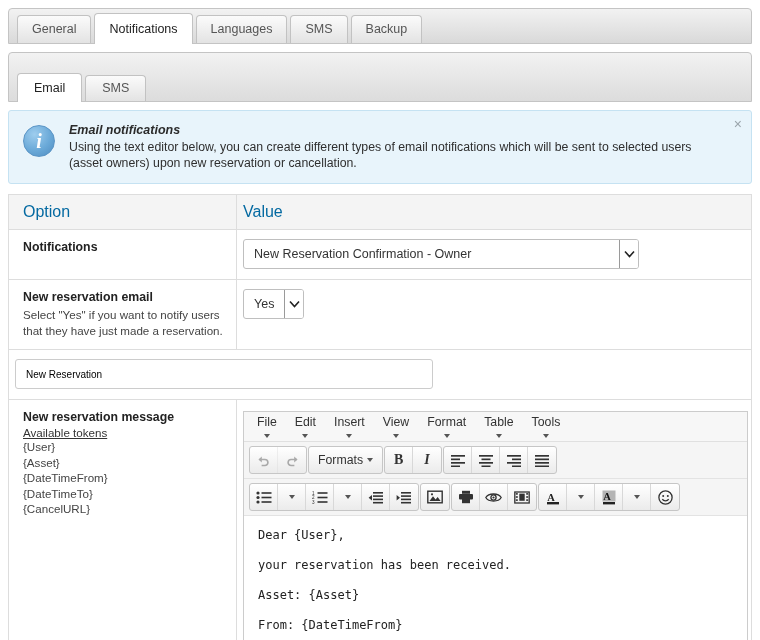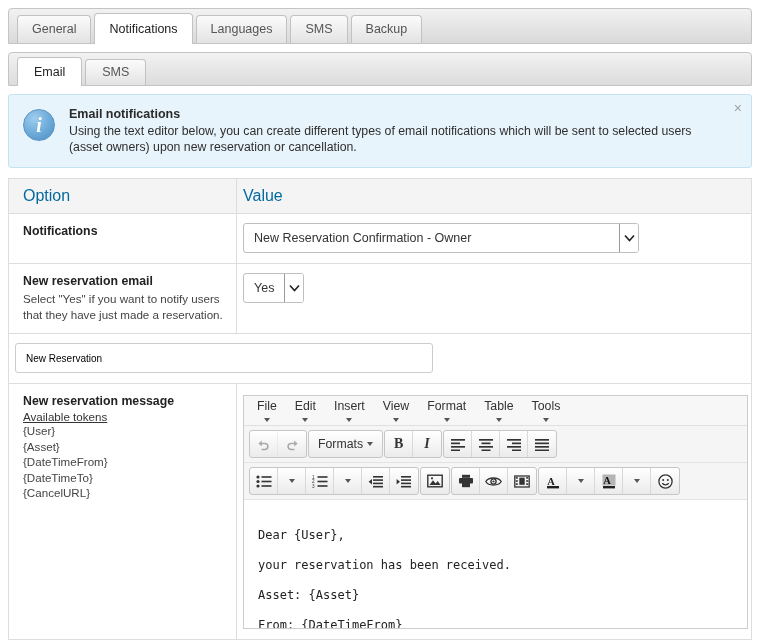--- a/index.html
+++ b/index.html
@@ -44,21 +44,21 @@
     color: #222222;
     height: 31px;
     line-height: 30px;
     margin-bottom: -1px;
     border-color: #c2c2c2;
   }
 
   
   .tabbar-secondary {
     margin: 8px 8px 0 8px;
-    height: 34px;
+    height: 50px;
     background: linear-gradient(to bottom, #f2f2f2 0%, #dcdcdc 100%);
     border: 1px solid #c4c4c4;
     border-radius: 4px 4px 0 0;
     padding: 21px 0 0 8px;
     display: flex;
     align-items: flex-end;
   }
   .tab2 {
     height: 26px;
     line-height: 25px;
@@ -105,20 +105,21 @@
     text-align: center;
     line-height: 31px;
     margin-top: 2px;
   }
   .alert-body { margin-left: 14px; padding-right: 22px; }
   .alert-title {
     font-weight: bold;
     font-size: 12.5px;
     color: #2b2b2b;
     margin-bottom: 2px;
+    font-style: italic;
   }
   .alert-text {
     font-size: 12.3px;
     color: #2f2f2f;
     line-height: 16px;
   }
   .alert-close {
     position: absolute;
     top: 6px; right: 9px;
     font-size: 14px;
@@ -302,21 +303,21 @@
 
   .mce-body {
     height: 128px;
     background: #ffffff;
     padding: 12px 14px;
     font-family: "DejaVu Sans Mono", monospace;
     font-size: 12px;
     color: #222222;
     overflow: hidden;
   }
-  .mce-body p { margin: 16px 0 16px 0; line-height: 14px; }
+  .mce-body p { margin: 0 0 16px 0; line-height: 14px; }
   .mce-body p.blank { margin-bottom: 10px; }
 </style>
 </head>
 <body>
 
 <div class="tabbar-primary">
   <div class="tab">General</div>
   <div class="tab active">Notifications</div>
   <div class="tab">Languages</div>
   <div class="tab">SMS</div>

